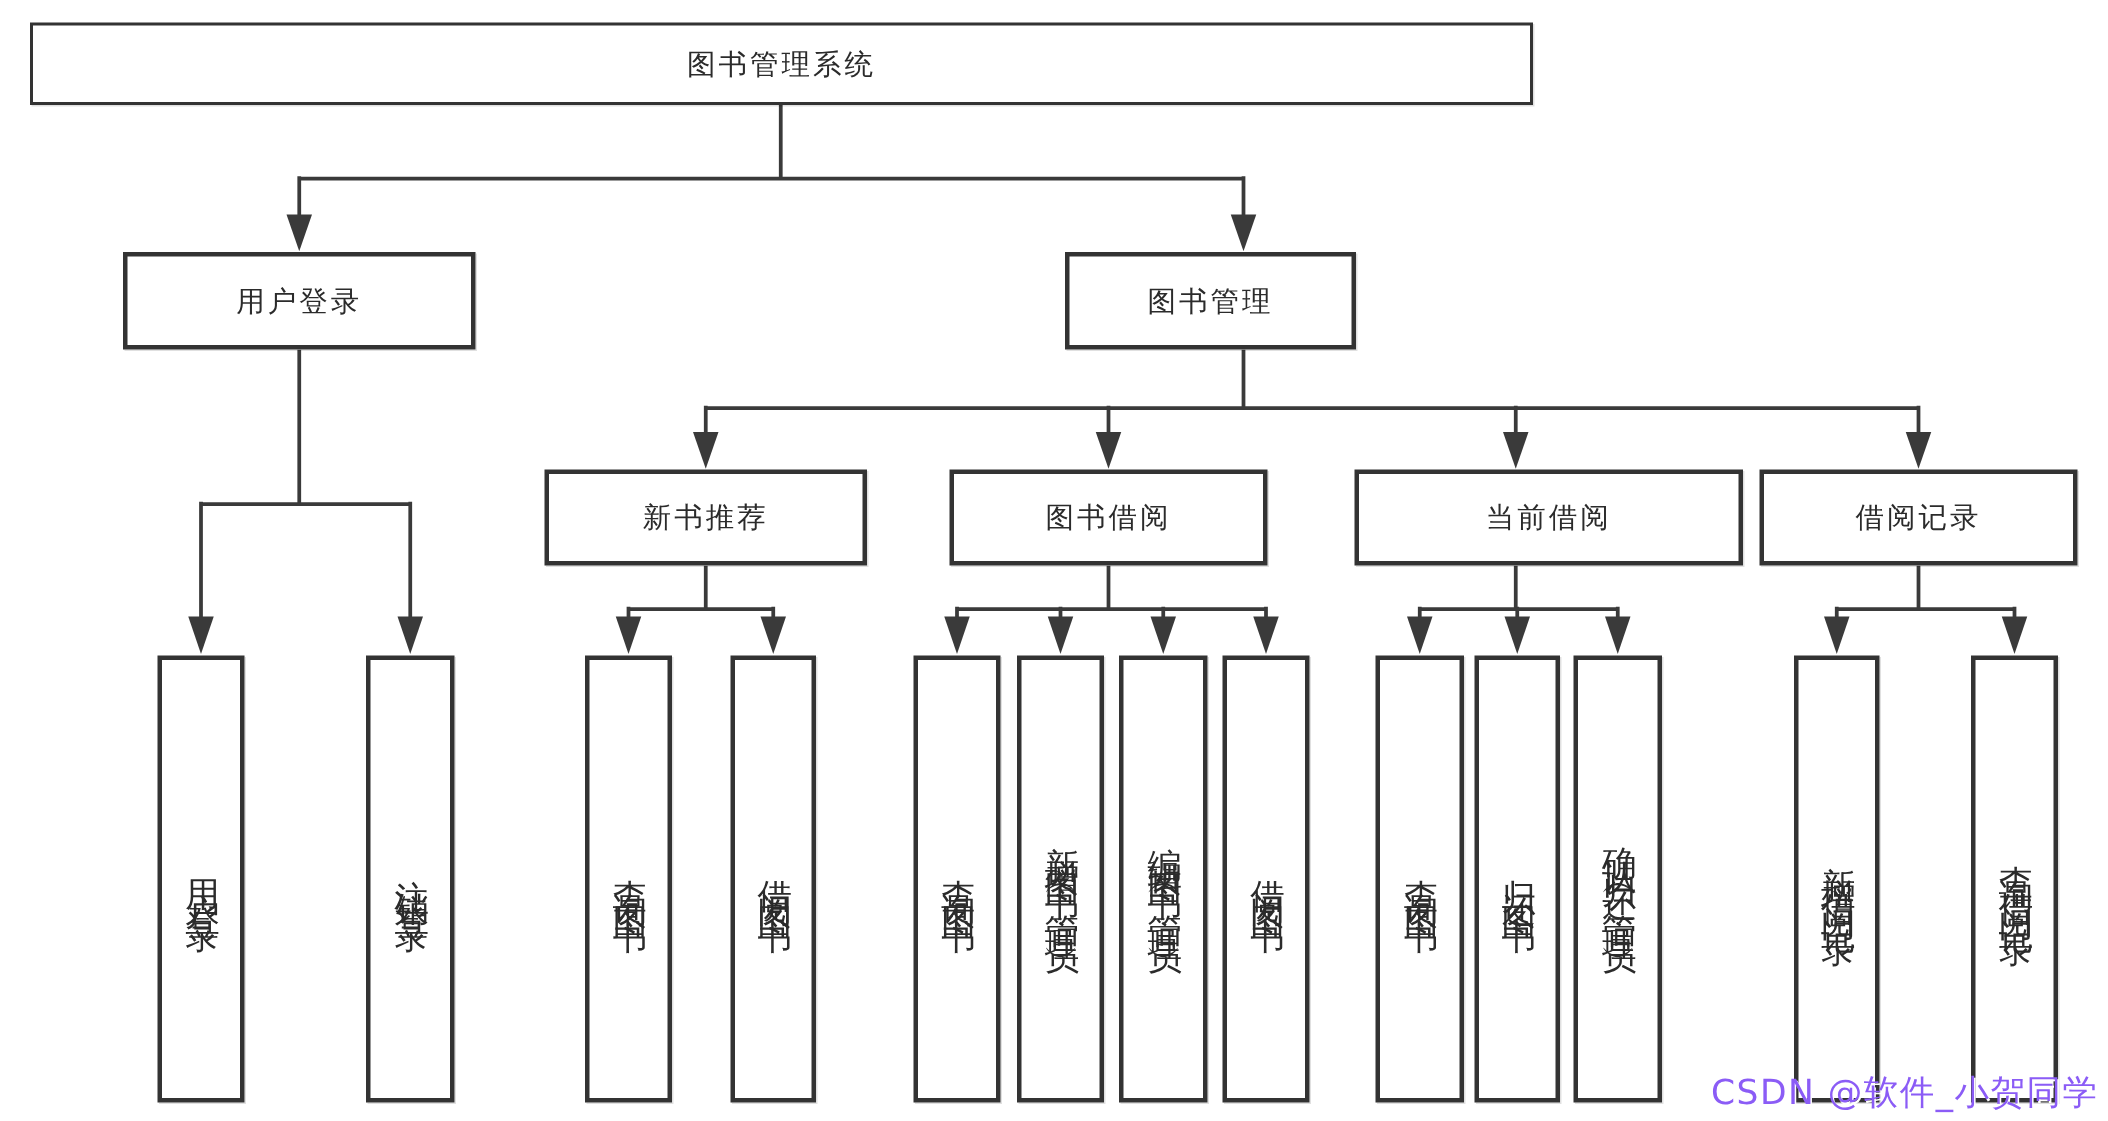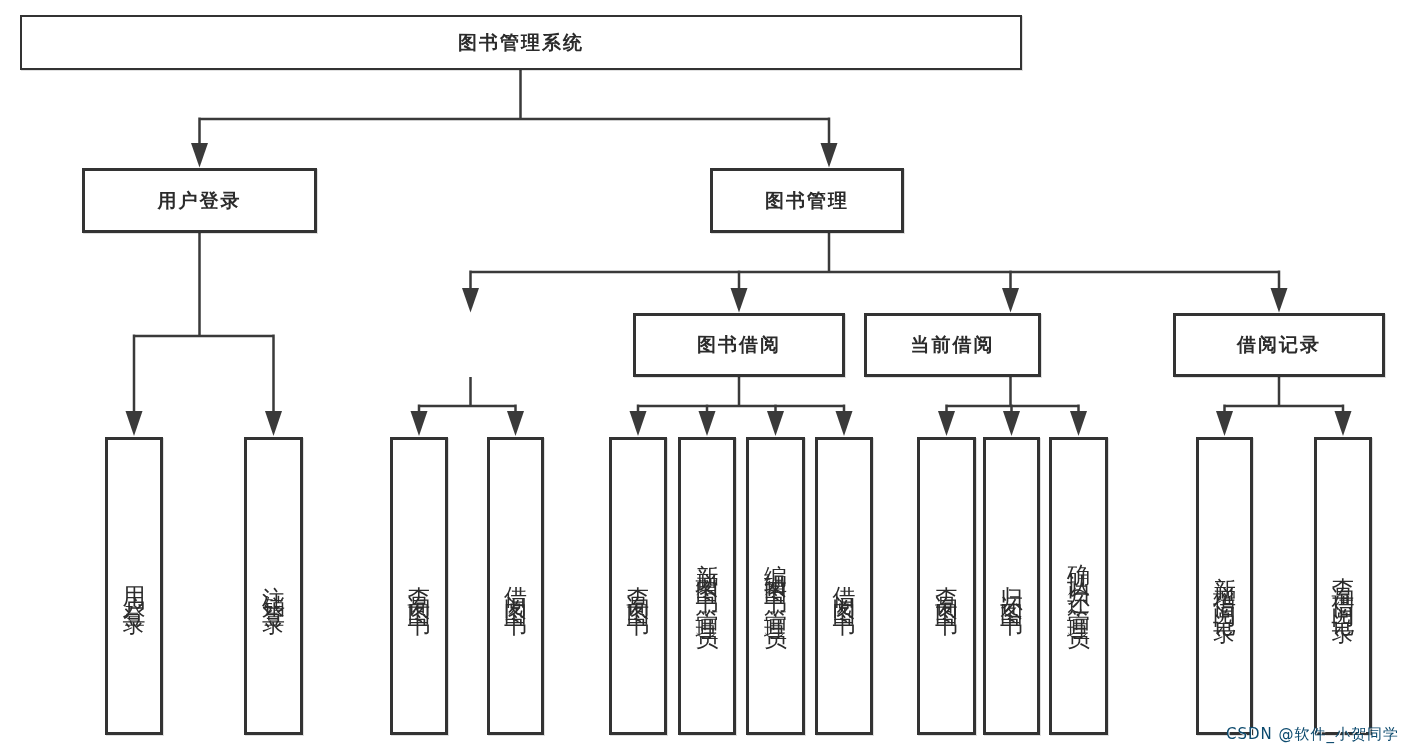--- a/index.html
+++ b/index.html
@@ -19,52 +19,52 @@
     position: absolute;
     box-sizing: border-box;
     background: #ffffff;
     border: 3px solid #333333;
     color: #2b2b2b;
     display: flex;
     align-items: center;
     justify-content: center;
     box-shadow: 1px 1px 0 rgba(0,0,0,0.12);
   }
-  .h { font-size: 19px; letter-spacing: 2px; font-weight: bold; }
+  .h { font-size: 19px; letter-spacing: 2px; }
 
   .root {
     left: 20px; top: 15px; width: 1002px; height: 55px;
     border-width: 2px;
   }
   .l2a { left: 82px;  top: 168px; width: 235px; height: 65px; }
   .l2b { left: 710px; top: 168px; width: 194px; height: 65px; }
 
   .l3  { top: 313px; height: 64px; }
   .l3a { left: 363px;  width: 215px; }
   .l3b { left: 633px;  width: 212px; justify-content: center; }
-  .l3c { left: 864px;  width: 177px; }
+  .l3c { left: 903px;  width: 259px; }
   .l3d { left: 1173px; width: 212px; }
 
   .leaf {
     top: 437px; height: 298px; width: 58px;
     writing-mode: vertical-rl;
     text-orientation: mixed;
     font-size: 23px;
     letter-spacing: 9px;
     line-height: 1;
   }
   .leaf span { display: block; }
 
   .watermark {
     position: absolute;
     right: 6px;
     bottom: 3px;
-    font-size: 15px;
+    font-size: 23px;
     letter-spacing: 1px;
-    color: #0c4a6e;
+    color: #8b5cf6;
     text-shadow: 1px 1px 0 #ffffff;
     z-index: 5;
     white-space: nowrap;
   }
 </style>
 </head>
 <body>
 
 <div class="stage">
 
@@ -122,20 +122,23 @@
     <span>图书管理系统</span>
   </div>
 
   <div class="box l2a h">
     <span>用户登录</span>
   </div>
   <div class="box l2b h">
     <span>图书管理</span>
   </div>
 
+  <div class="box l3 l3a h">
+    <span>新书推荐</span>
+  </div>
   <div class="box l3 l3b h">
     <span>图书借阅</span>
   </div>
   <div class="box l3 l3c h">
     <span>当前借阅</span>
   </div>
   <div class="box l3 l3d h">
     <span>借阅记录</span>
   </div>
 

